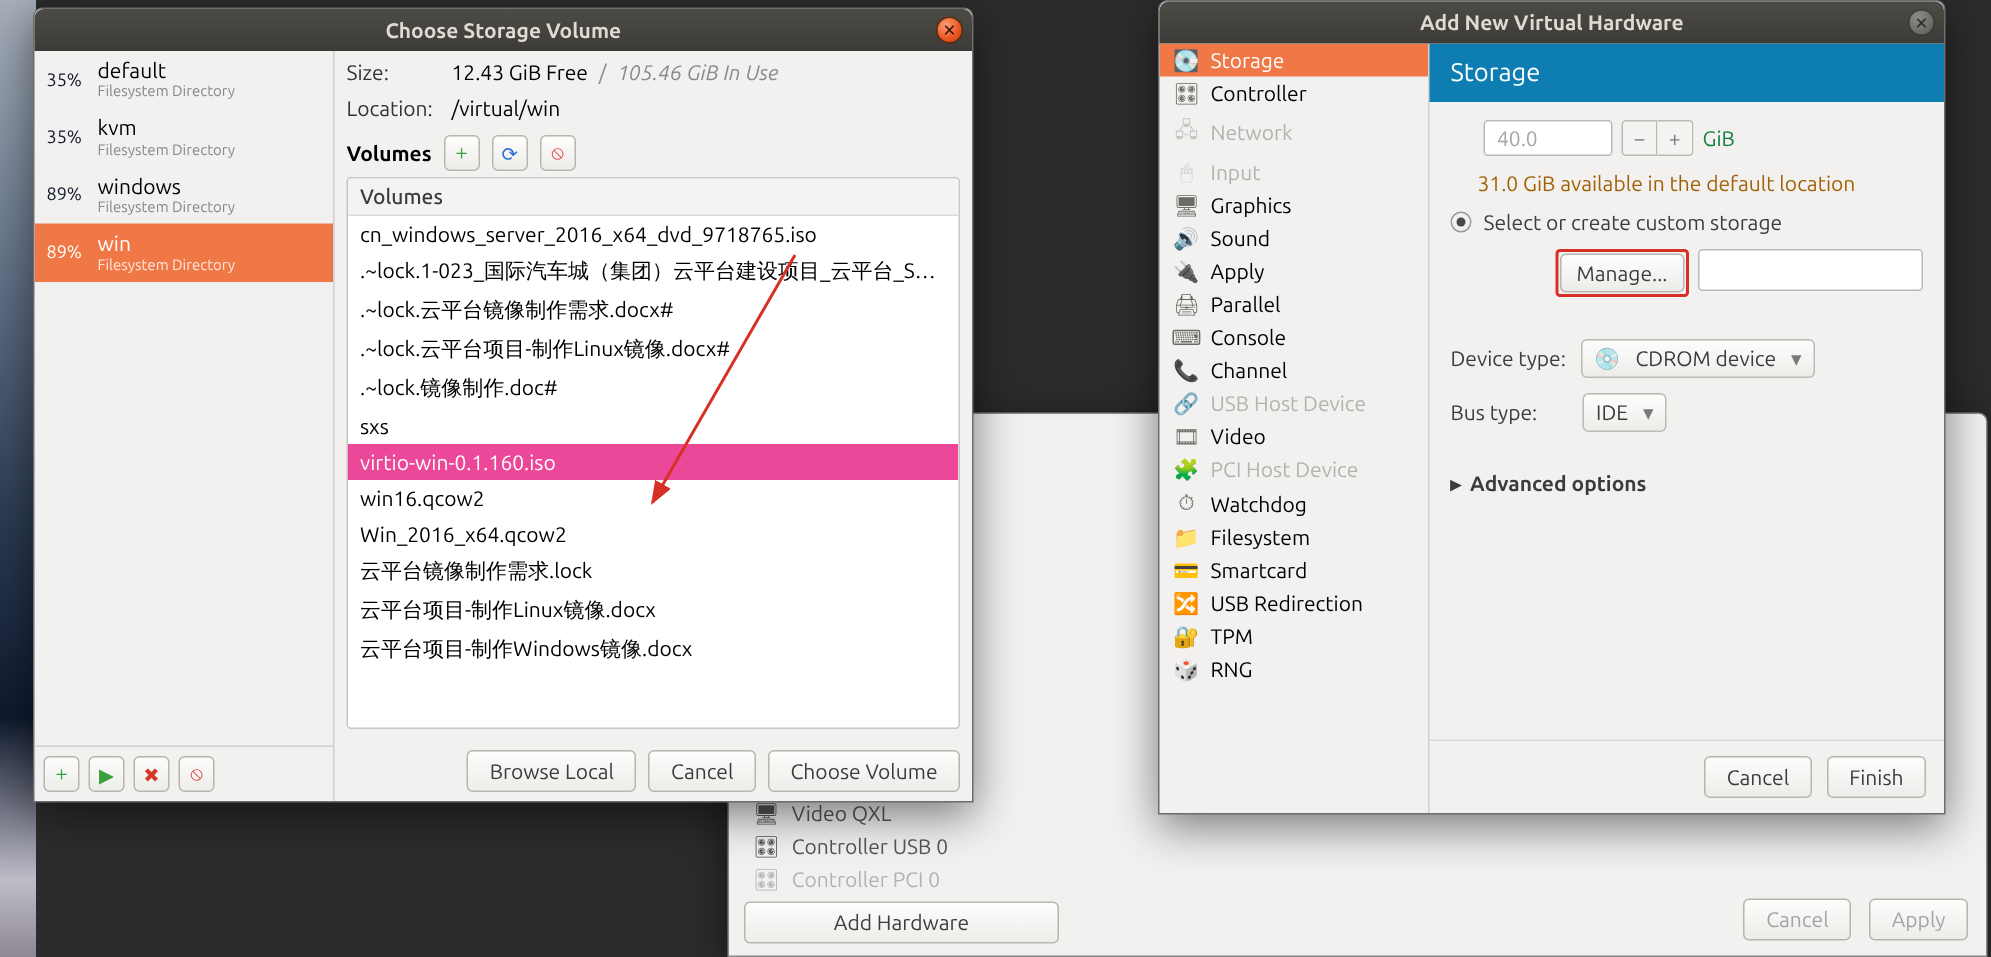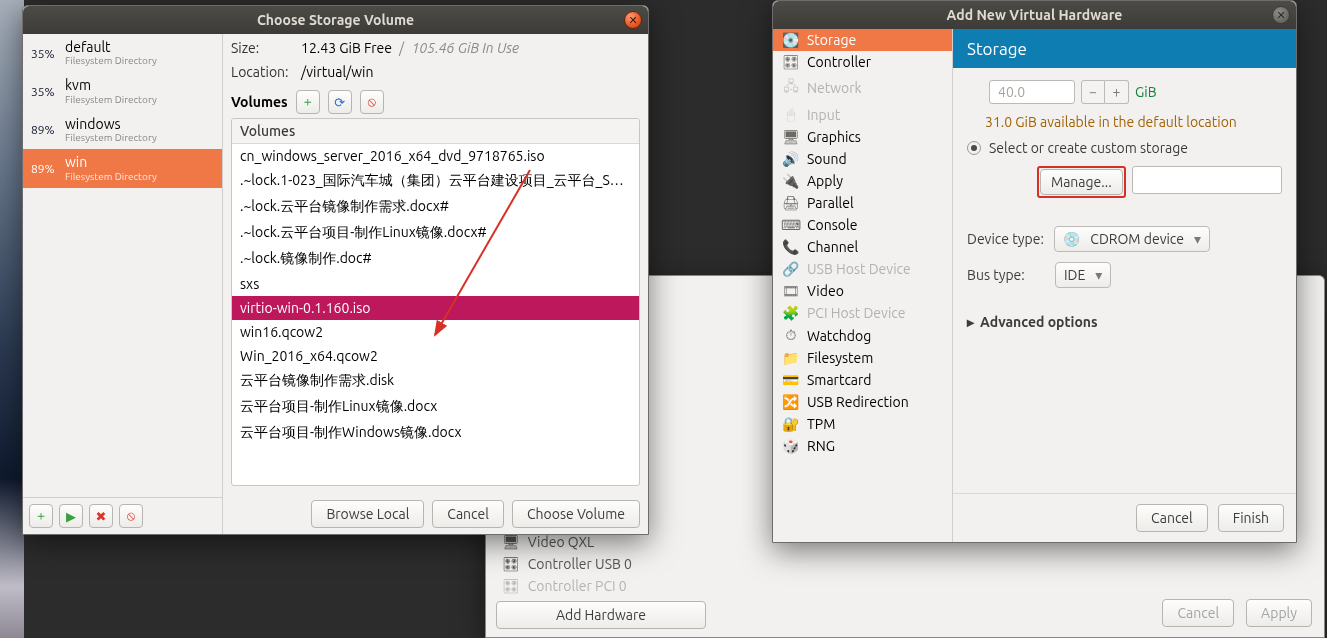--- a/index.html
+++ b/index.html
@@ -34,21 +34,21 @@
   .vol-info { display: grid; grid-template-columns: 70px auto; row-gap: 8px; }
   .vol-info .lbl { color: #333; }
   .vol-info .val .grey { color: #8a8a8a; font-style: italic; }
   .vol-info .val .sep { color: #8a8a8a; margin: 0 4px; }
   .vol-head { display: flex; align-items: center; gap: 8px; margin-top: 6px; }
   .vol-head strong { font-weight: 700; }
   .vol-table { flex: 1; border: 1px solid #c7c6c4; background: #fff; border-radius: 3px; overflow: hidden; display: flex; flex-direction: column; }
   .vt-head { padding: 4px 8px; border-bottom: 1px solid #d9d8d6; background: #f4f3f2; color: #3a3a3a; font-weight: 500; }
   .vt-body { flex: 1; overflow: auto; }
   .vt-row { padding: 4px 8px; white-space: nowrap; overflow: hidden; text-overflow: ellipsis; cursor: default; }
-  .vt-row.sel { background: #be185d; color: #fff; }
+  .vt-row.sel { background: #ec4899; color: #fff; }
   .vol-foot { display: flex; justify-content: flex-end; gap: 8px; padding-top: 10px; }
 
   
   .btn { background: linear-gradient(#fdfdfc,#edece9); border: 1px solid #b7b5b0; border-radius: 4px; padding: 5px 14px; color: #3c3c3c; cursor: default; }
   .btn.disabled { color: #a4a4a4; }
   .iconbtn { width: 24px; height: 24px; border: 1px solid #b7b5b0; border-radius: 4px; background: linear-gradient(#fdfdfc,#edece9); display: inline-flex; align-items: center; justify-content: center; font-size: 13px; }
 
   
   #addhw-win { right: 30px; top: 0; width: 525px; height: 543px; }
   .addhw-body { display: flex; height: calc(100% - 28px); }
@@ -212,21 +212,21 @@
         <div class="vt-body" id="vol-body">
             <div class="vt-row">cn_windows_server_2016_x64_dvd_9718765.iso</div>
             <div class="vt-row">.~lock.1-023_国际汽车城（集团）云平台建设项目_云平台_SNMP监控配置手册</div>
             <div class="vt-row">.~lock.云平台镜像制作需求.docx#</div>
             <div class="vt-row">.~lock.云平台项目-制作Linux镜像.docx#</div>
             <div class="vt-row">.~lock.镜像制作.doc#</div>
             <div class="vt-row">sxs</div>
             <div class="vt-row sel">virtio-win-0.1.160.iso</div>
             <div class="vt-row">win16.qcow2</div>
             <div class="vt-row">Win_2016_x64.qcow2</div>
-            <div class="vt-row">云平台镜像制作需求.disk</div>
+            <div class="vt-row">云平台镜像制作需求.lock</div>
             <div class="vt-row">云平台项目-制作Linux镜像.docx</div>
             <div class="vt-row">云平台项目-制作Windows镜像.docx</div>
           </div>
       </div>
       <div class="vol-foot">
         <button class="btn">Browse Local</button>
         <button class="btn">Cancel</button>
         <button class="btn">Choose Volume</button>
       </div>
     </div>

